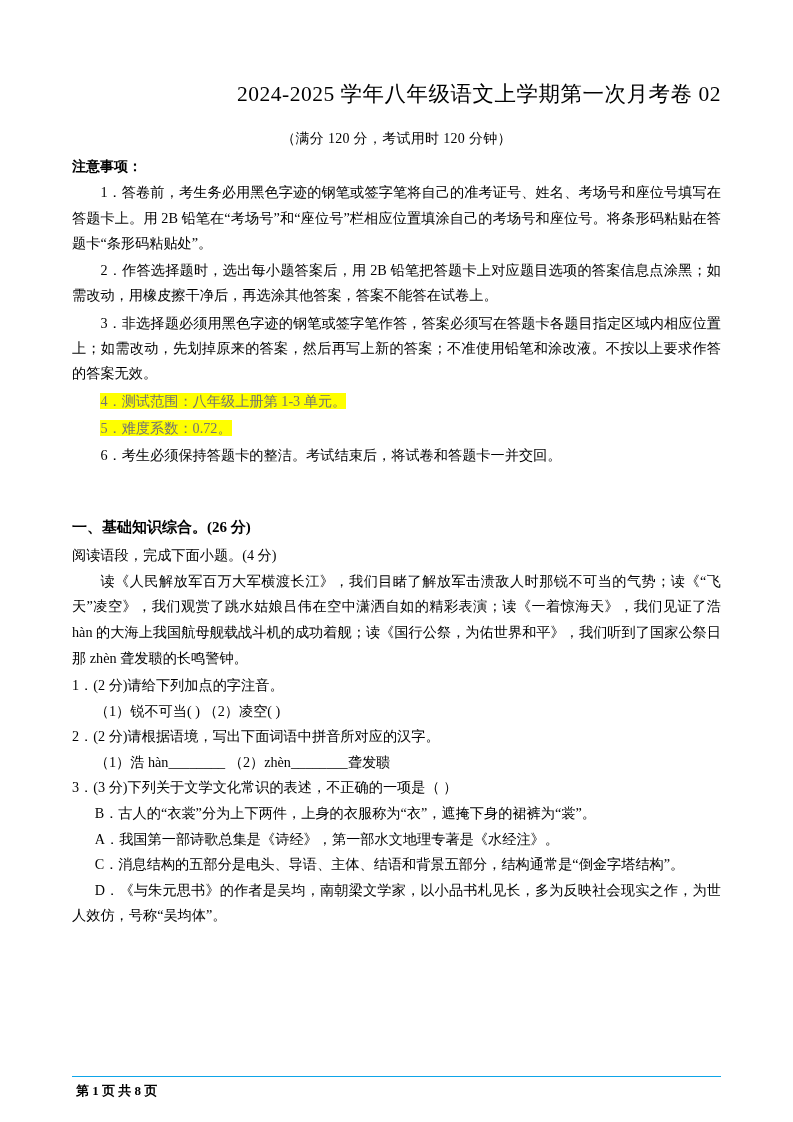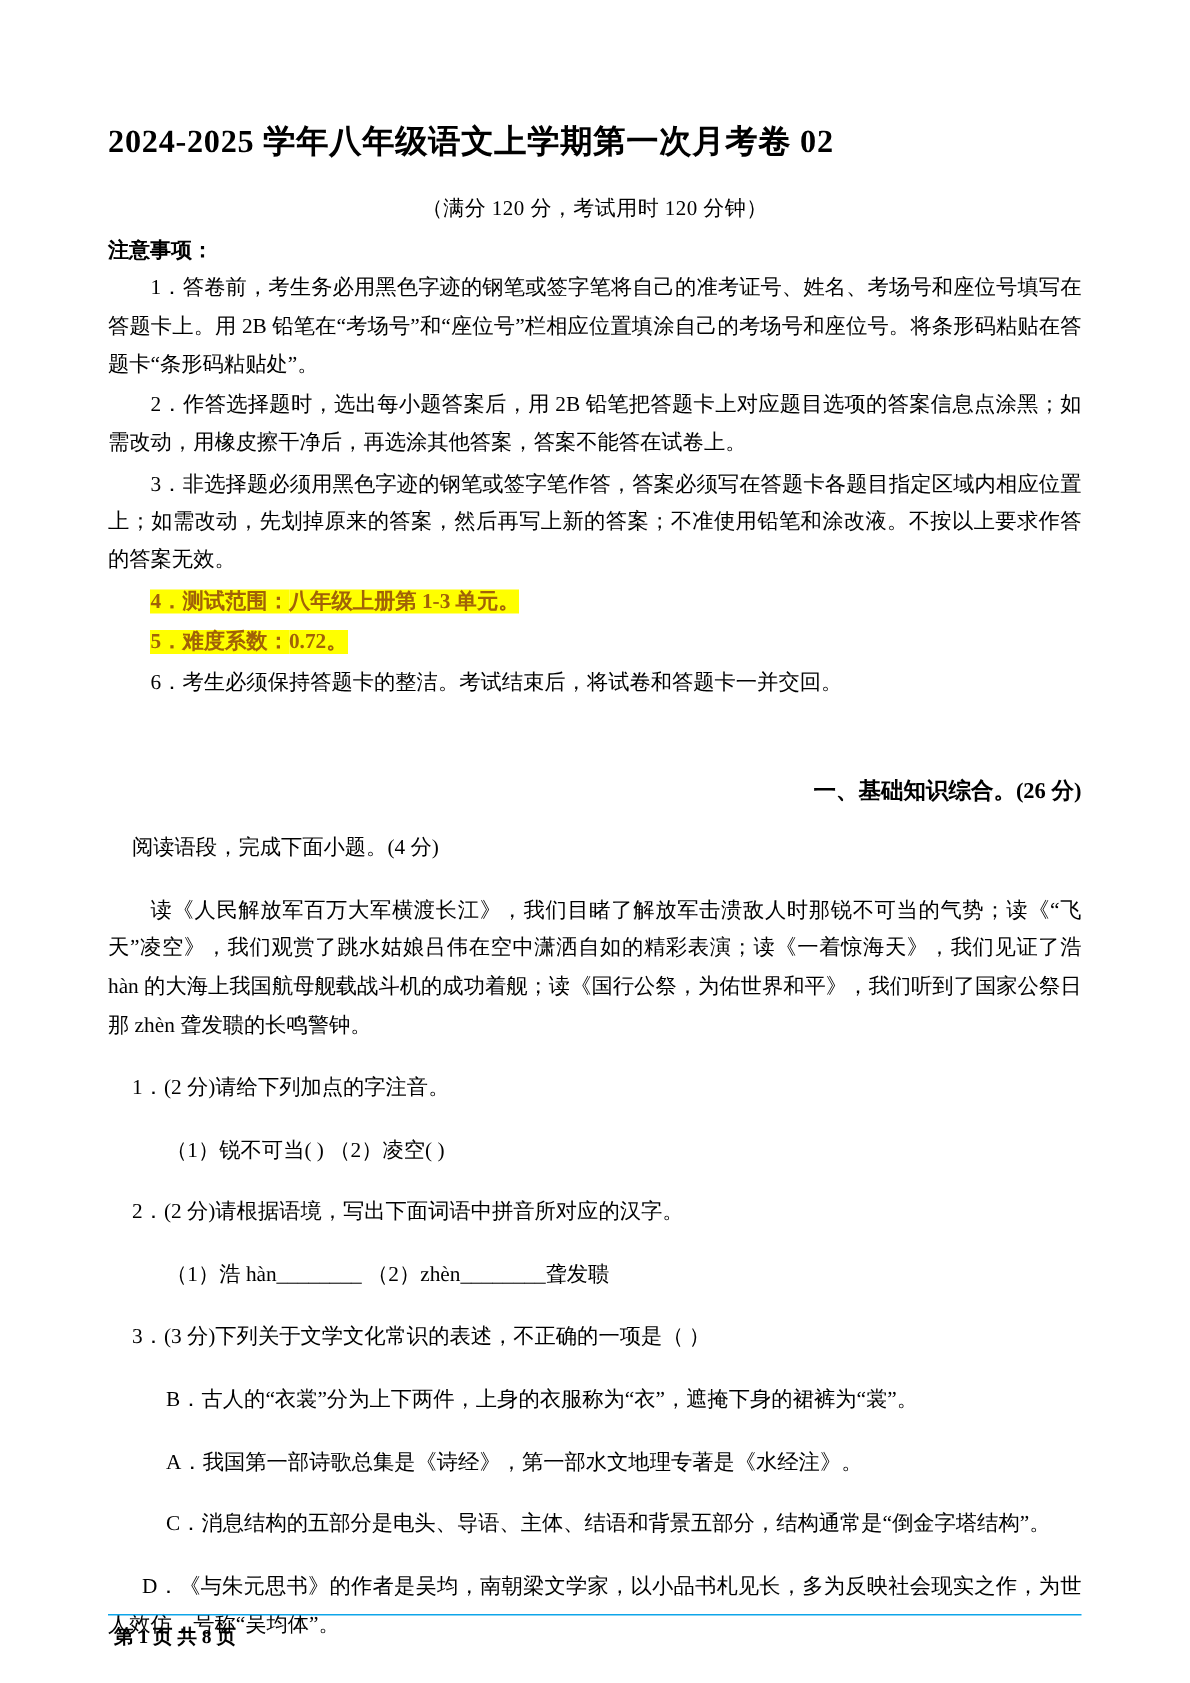--- a/index.html
+++ b/index.html
@@ -18,22 +18,22 @@
   .page {
     position: absolute;
     left: 0; top: 0;
     width: 793px;
     height: 1122px;
     box-sizing: border-box;
     padding: 78px 72px 0 72px;
   }
   .doc-title {
     font-size: 21.5px;
-    font-weight: bold;
-    text-align: left;
+    font-weight: normal;
+    text-align: right;
     letter-spacing: 0.5px;
     margin: 0 0 20px 0;
     line-height: 1.5;
   }
   .subtitle {
     font-size: 14px;
     text-align: center;
     margin: 12px 0 10px 0;
     letter-spacing: 0.3px;
   }
@@ -45,33 +45,32 @@
   p.body-text {
     font-size: 14.2px;
     line-height: 1.78;
     margin: 0 0 2px 0;
     text-align: justify;
     text-justify: inter-ideograph;
     text-indent: 2em;
   }
   .hl-red {
     background: #ffff00;
-    color: #a16207;
-    font-weight: bold;
+    color: #737373;
+    font-weight: normal;
   }
   .section-title {
     font-size: 15px;
     font-weight: bold;
     margin: 26px 0 6px 0;
-    text-align: right;
   }
   .q-line {
     font-size: 14.2px;
     line-height: 1.8;
-    margin: 16px;
+    margin: 0;
     text-indent: 0;
   }
   .q-indent1 {
     text-indent: 1.6em;
   }
   .passage {
     font-size: 14.2px;
     line-height: 1.8;
     text-indent: 2em;
     text-align: justify;

